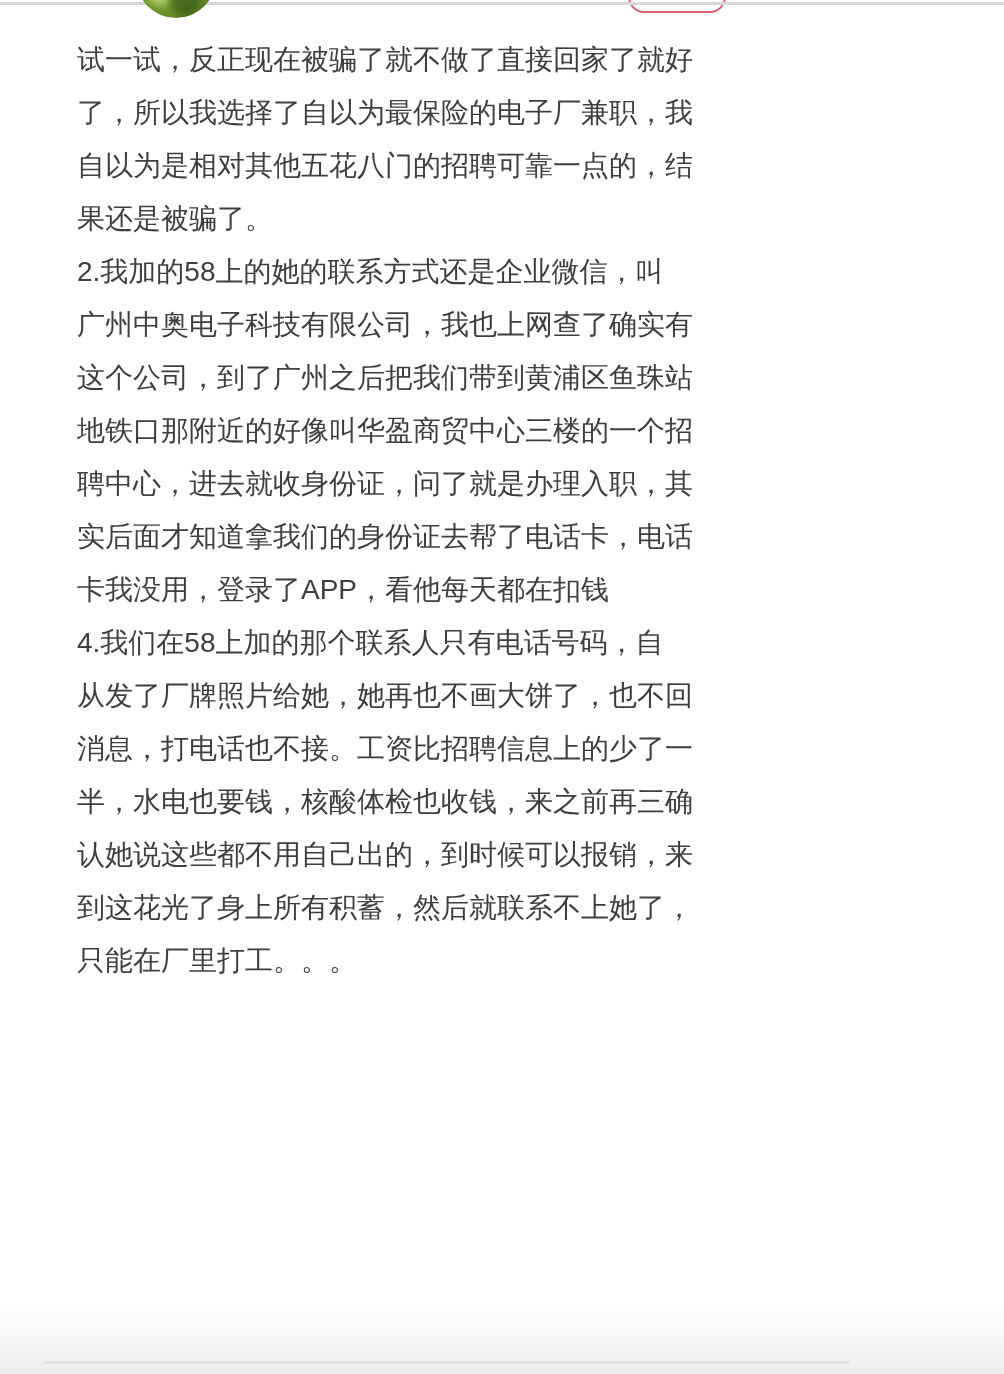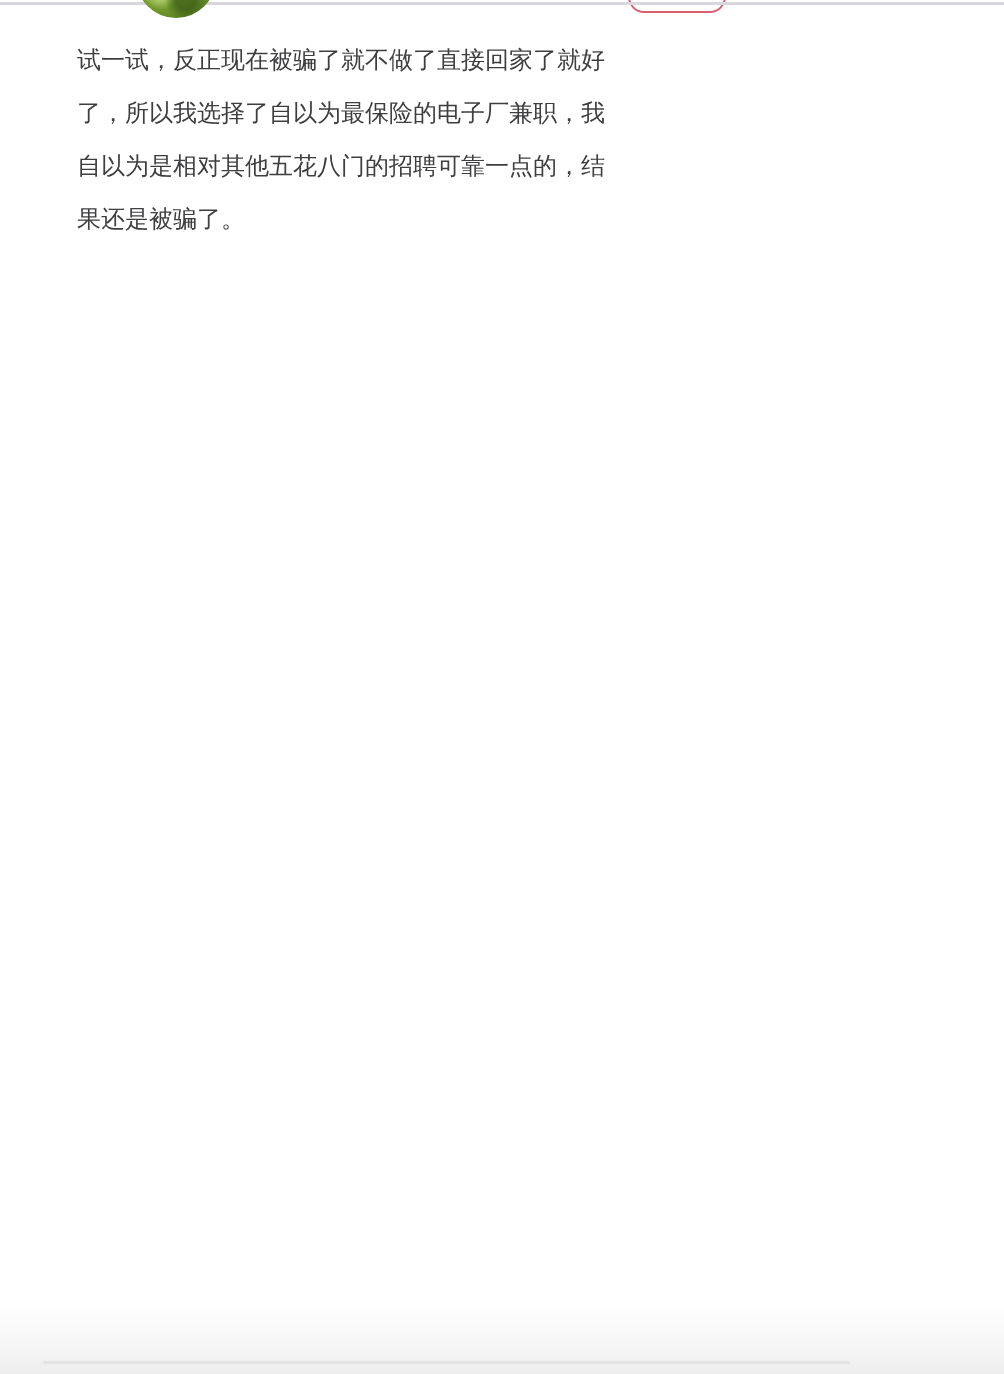--- a/index.html
+++ b/index.html
@@ -25,21 +25,21 @@
   }
   .follow-btn{
     position:absolute;left:628px;top:-31px;width:94px;height:40px;
     border:2px solid var(--color-button_border,#d95f6f);
     border-radius:16px;background:#ffffff;
     z-index:1;
   }
   
   .post-text{
     position:absolute;left:77px;top:33px;width:880px;
-    font-size:24px;line-height:53px;
+    font-size:28px;line-height:53px;
     color:var(--color-text,#3e3e40);
     z-index:1;
   }
   .post-text p{
     margin:0;padding:0;white-space:pre-line;
     font-weight:400;
   }
   
   .bottom-fade{
     position:absolute;left:0;top:1302px;width:1004px;height:72px;
@@ -58,16 +58,30 @@
 
 <div class="top-hairline"></div>
 <div class="avatar"></div>
 <div class="follow-btn"></div>
 
 <div class="post-text">
   <p>试一试，反正现在被骗了就不做了直接回家了就好
 了，所以我选择了自以为最保险的电子厂兼职，我
 自以为是相对其他五花八门的招聘可靠一点的，结
 果还是被骗了。</p>
+  <p>2.我加的58上的她的联系方式还是企业微信，叫
+广州中奥电子科技有限公司，我也上网查了确实有
+这个公司，到了广州之后把我们带到黄浦区鱼珠站
+地铁口那附近的好像叫华盈商贸中心三楼的一个招
+聘中心，进去就收身份证，问了就是办理入职，其
+实后面才知道拿我们的身份证去帮了电话卡，电话
+卡我没用，登录了APP，看他每天都在扣钱</p>
+  <p>4.我们在58上加的那个联系人只有电话号码，自
+从发了厂牌照片给她，她再也不画大饼了，也不回
+消息，打电话也不接。工资比招聘信息上的少了一
+半，水电也要钱，核酸体检也收钱，来之前再三确
+认她说这些都不用自己出的，到时候可以报销，来
+到这花光了身上所有积蓄，然后就联系不上她了，
+只能在厂里打工。。。</p>
 </div>
 
 <div class="bottom-fade"></div>
 <div class="bottom-divider"></div>
 
 </body></html>

